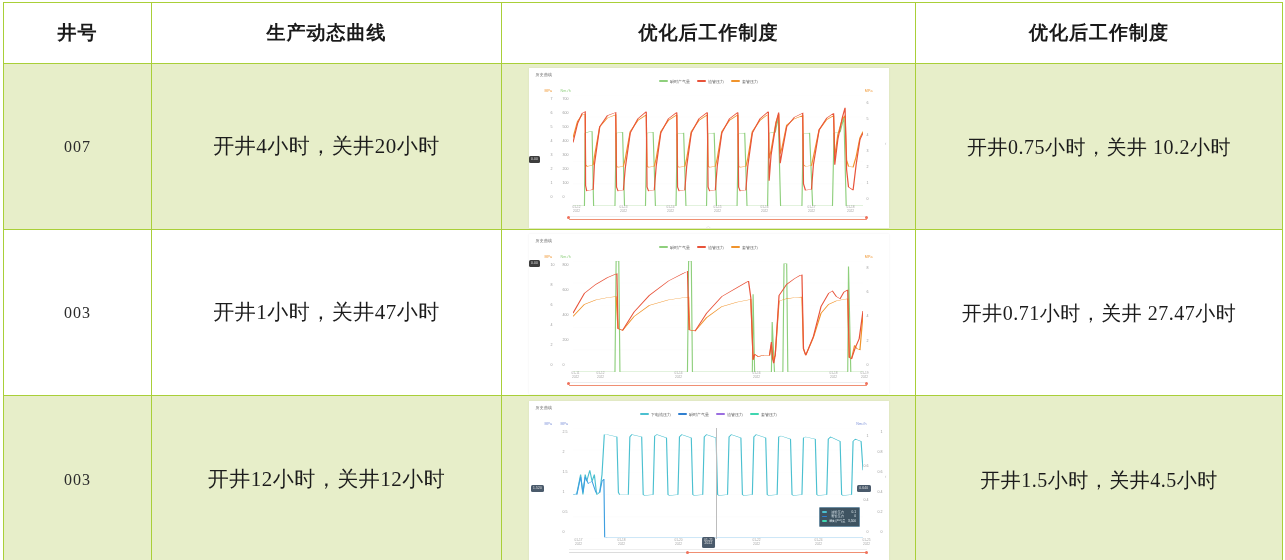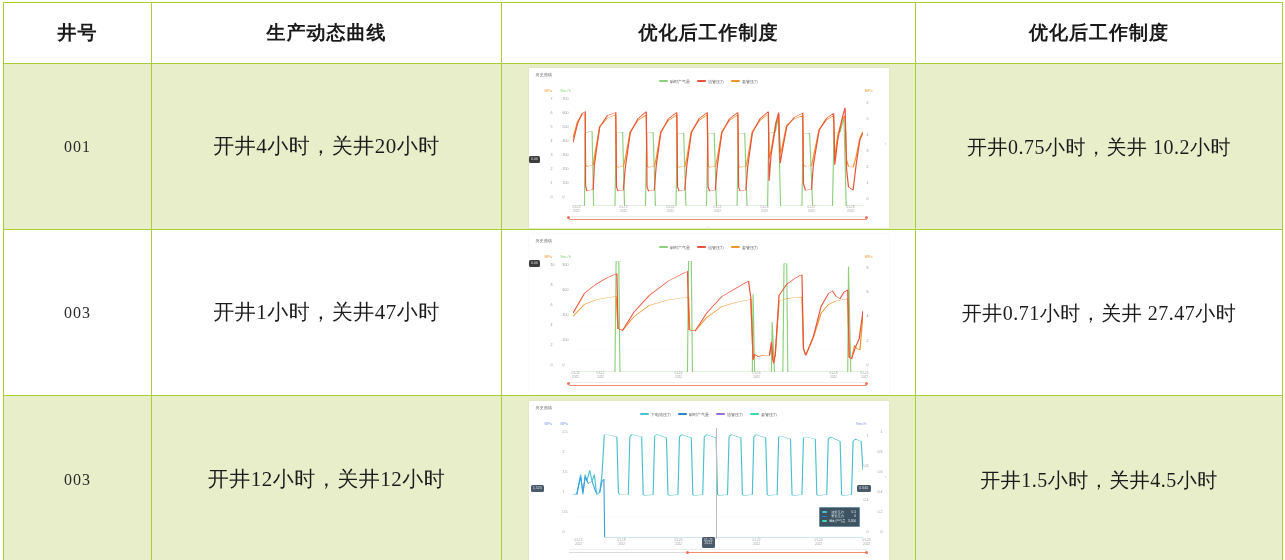--- a/index.html
+++ b/index.html
@@ -175,21 +175,21 @@
       <tr>
         <th>井号</th>
         <th>生产动态曲线</th>
         <th>优化后工作制度</th>
         <th>优化后工作制度</th>
       </tr>
     </thead>
     <tbody>
 
       <tr class="green r1">
-        <td class="wellno">001</td>
+        <td class="wellno">007</td>
         <td class="regime">开井4小时，关井20小时</td>
         <td class="chartcell">
           <div class="chart-panel">
             <div class="chart-title">历史曲线</div>
             <div class="chart-legend">
               <span class="lg">
                   <i class="sw" style="background:#8ecf7c"></i>
                   <span>瞬时产气量</span>
                 </span>
               <span class="lg">

